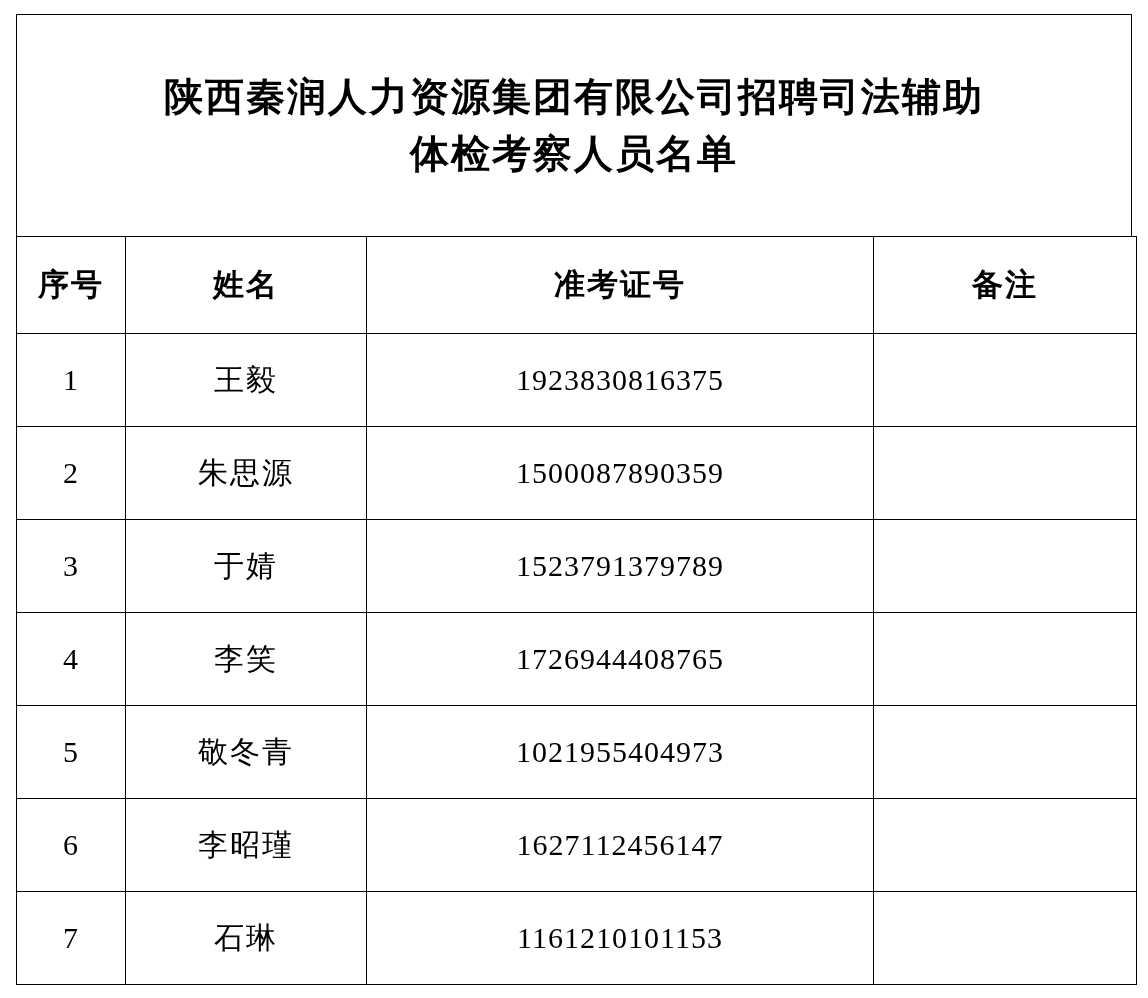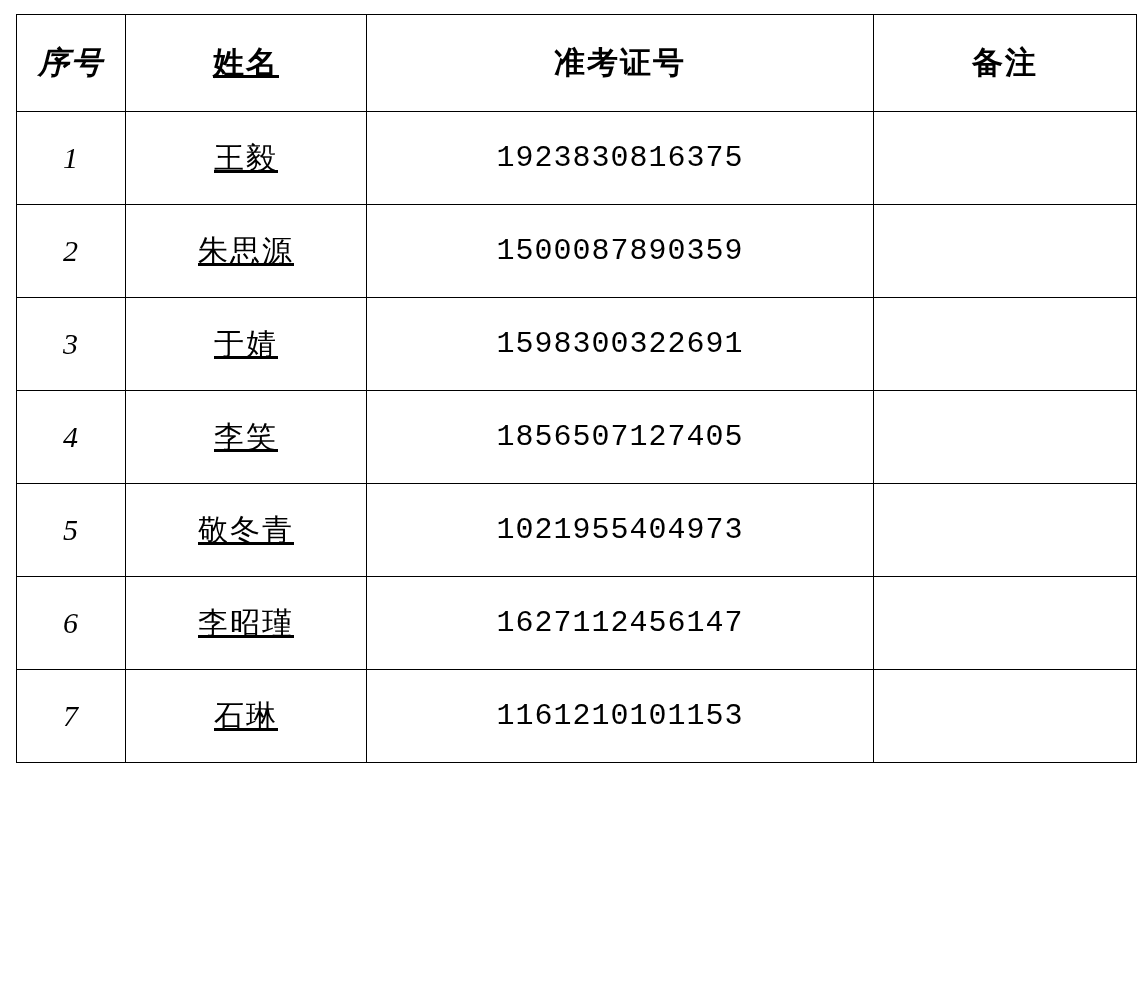--- a/index.html
+++ b/index.html
@@ -55,38 +55,44 @@
   }
   table.roster thead th {
     height: 96px;
     font-size: 31px;
     font-weight: bold;
   }
   table.roster tbody td {
     height: 92px;
     font-size: 30px;
   }
-  td.c-idx, th.c-idx { width: 108px; font-style: italic; }
-  td.c-name, th.c-name { width: 240px; text-decoration: underline; }
-  td.c-code, th.c-code { width: 506px; font-family: Liberation Mono, monospace; }
+  td.c-idx, th.c-idx { width: 108px; }
+  td.c-name, th.c-name { width: 240px; }
+  td.c-code, th.c-code { width: 506px; }
   td.c-note, th.c-note { width: 262px; }
   .cn {
     font-family: "Liberation Serif", "DejaVu Serif", serif;
     letter-spacing: 2px;
   }
   .num {
     font-family: "Liberation Serif", "DejaVu Serif", serif;
     letter-spacing: 1px;
   }
 </style>
 </head>
 <body>
 
 <div class="page">
 
+  <div class="doc-title">
+    <h1>
+      <span class="cn">陕西秦润人力资源集团有限公司招聘司法辅助</span><br>
+      <span class="cn">体检考察人员名单</span>
+    </h1>
+  </div>
 
   <table class="roster">
     <thead>
       <tr>
         <th class="c-idx cn">序号</th>
         <th class="c-name cn">姓名</th>
         <th class="c-code cn">准考证号</th>
         <th class="c-note cn">备注</th>
       </tr>
     </thead>
@@ -99,27 +105,27 @@
       </tr>
       <tr>
         <td class="c-idx num">2</td>
         <td class="c-name cn">朱思源</td>
         <td class="c-code num">1500087890359</td>
         <td class="c-note cn"></td>
       </tr>
       <tr>
         <td class="c-idx num">3</td>
         <td class="c-name cn">于婧</td>
-        <td class="c-code num">1598300322691</td>
+        <td class="c-code num">1523791379789</td>
         <td class="c-note cn"></td>
       </tr>
       <tr>
         <td class="c-idx num">4</td>
         <td class="c-name cn">李笑</td>
-        <td class="c-code num">1856507127405</td>
+        <td class="c-code num">1726944408765</td>
         <td class="c-note cn"></td>
       </tr>
       <tr>
         <td class="c-idx num">5</td>
         <td class="c-name cn">敬冬青</td>
         <td class="c-code num">1021955404973</td>
         <td class="c-note cn"></td>
       </tr>
       <tr>
         <td class="c-idx num">6</td>

